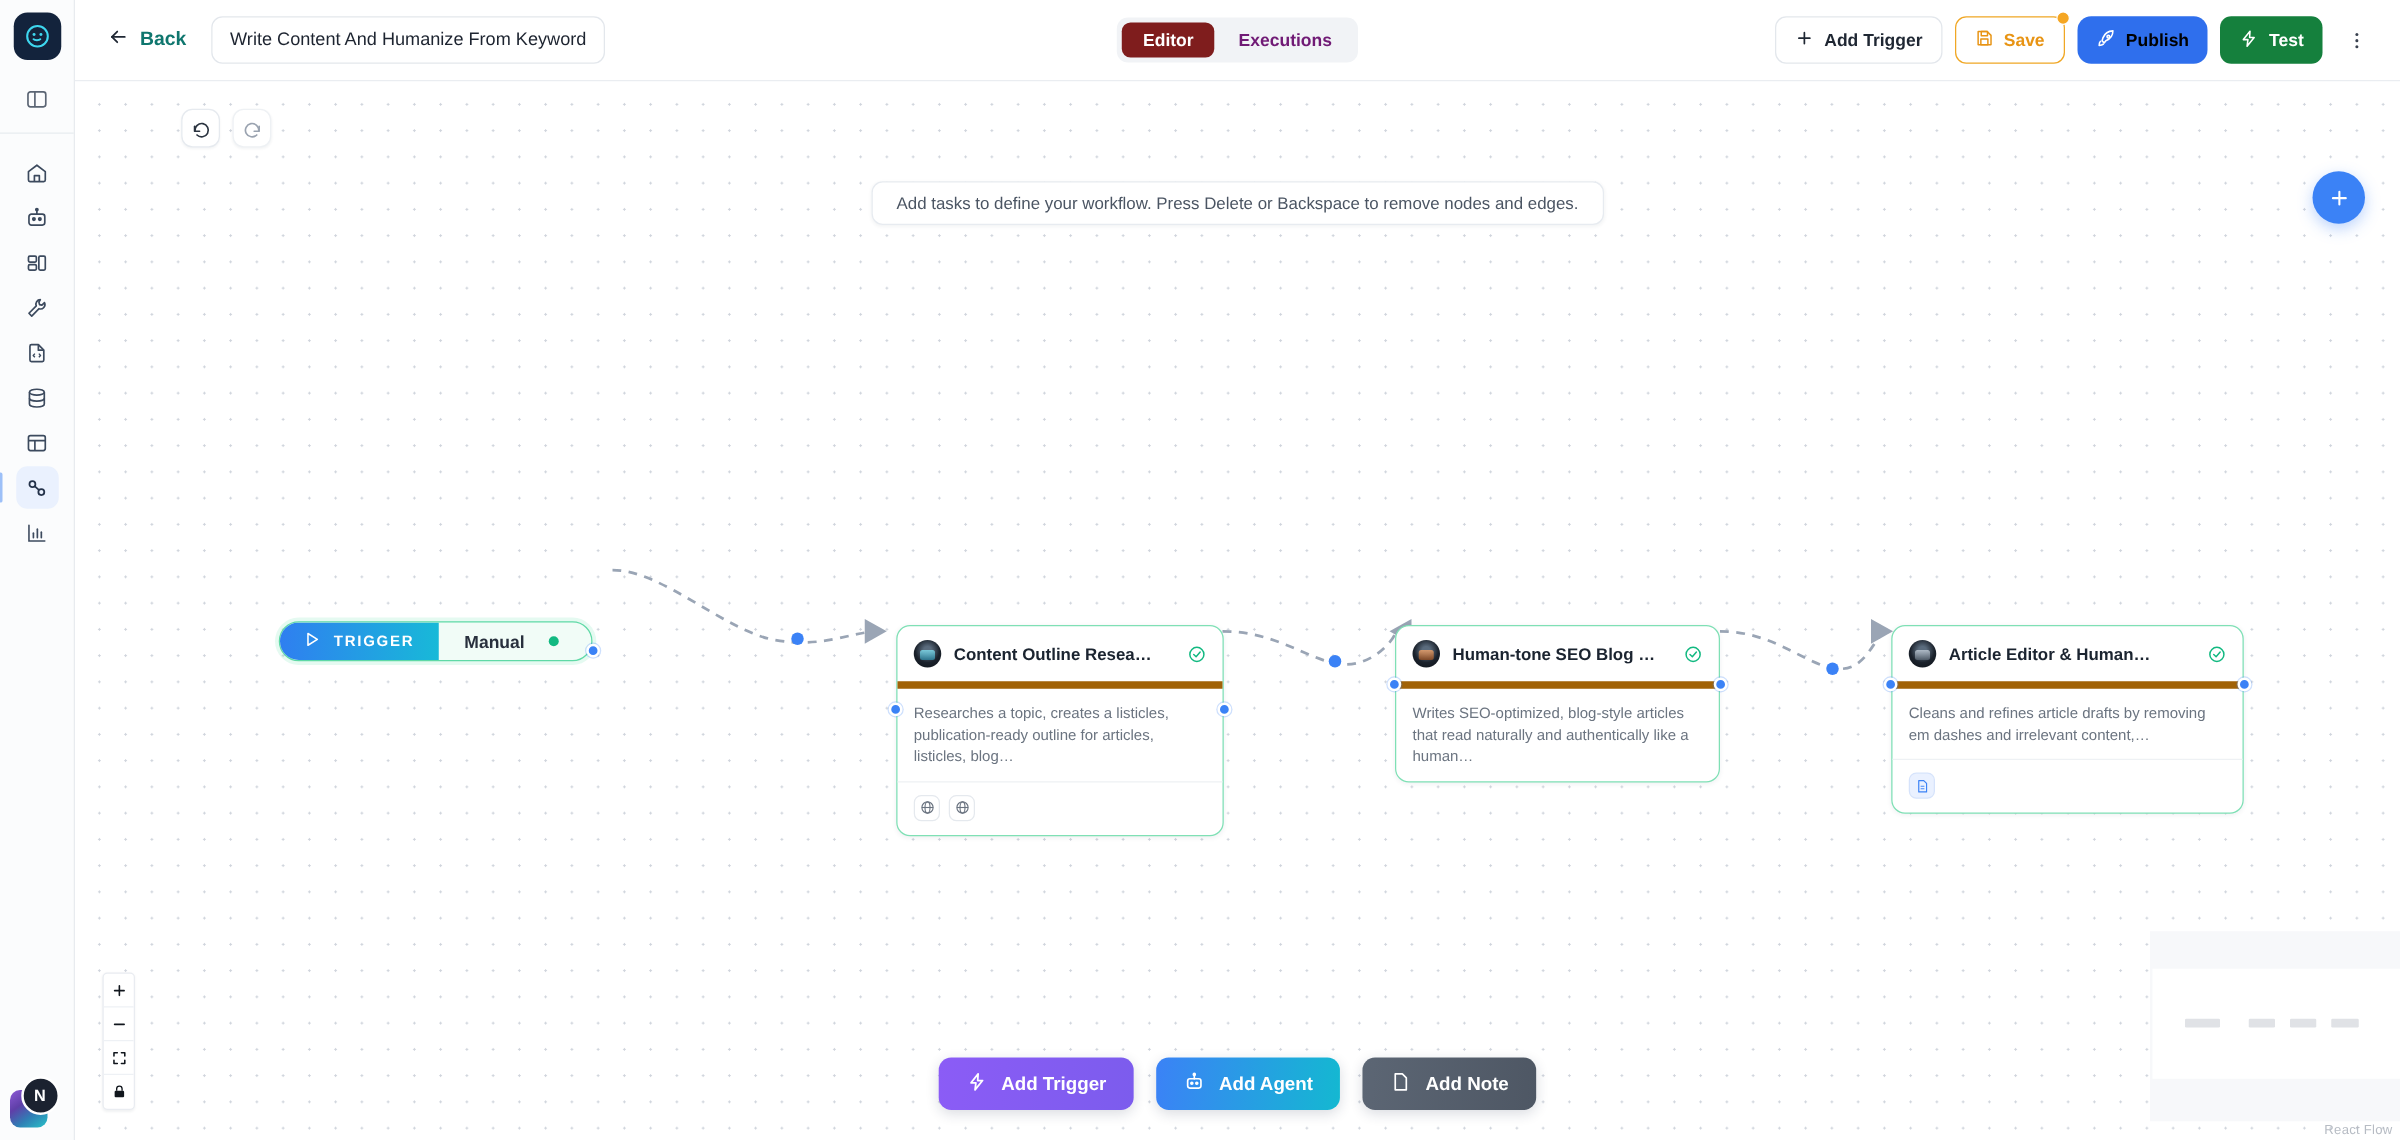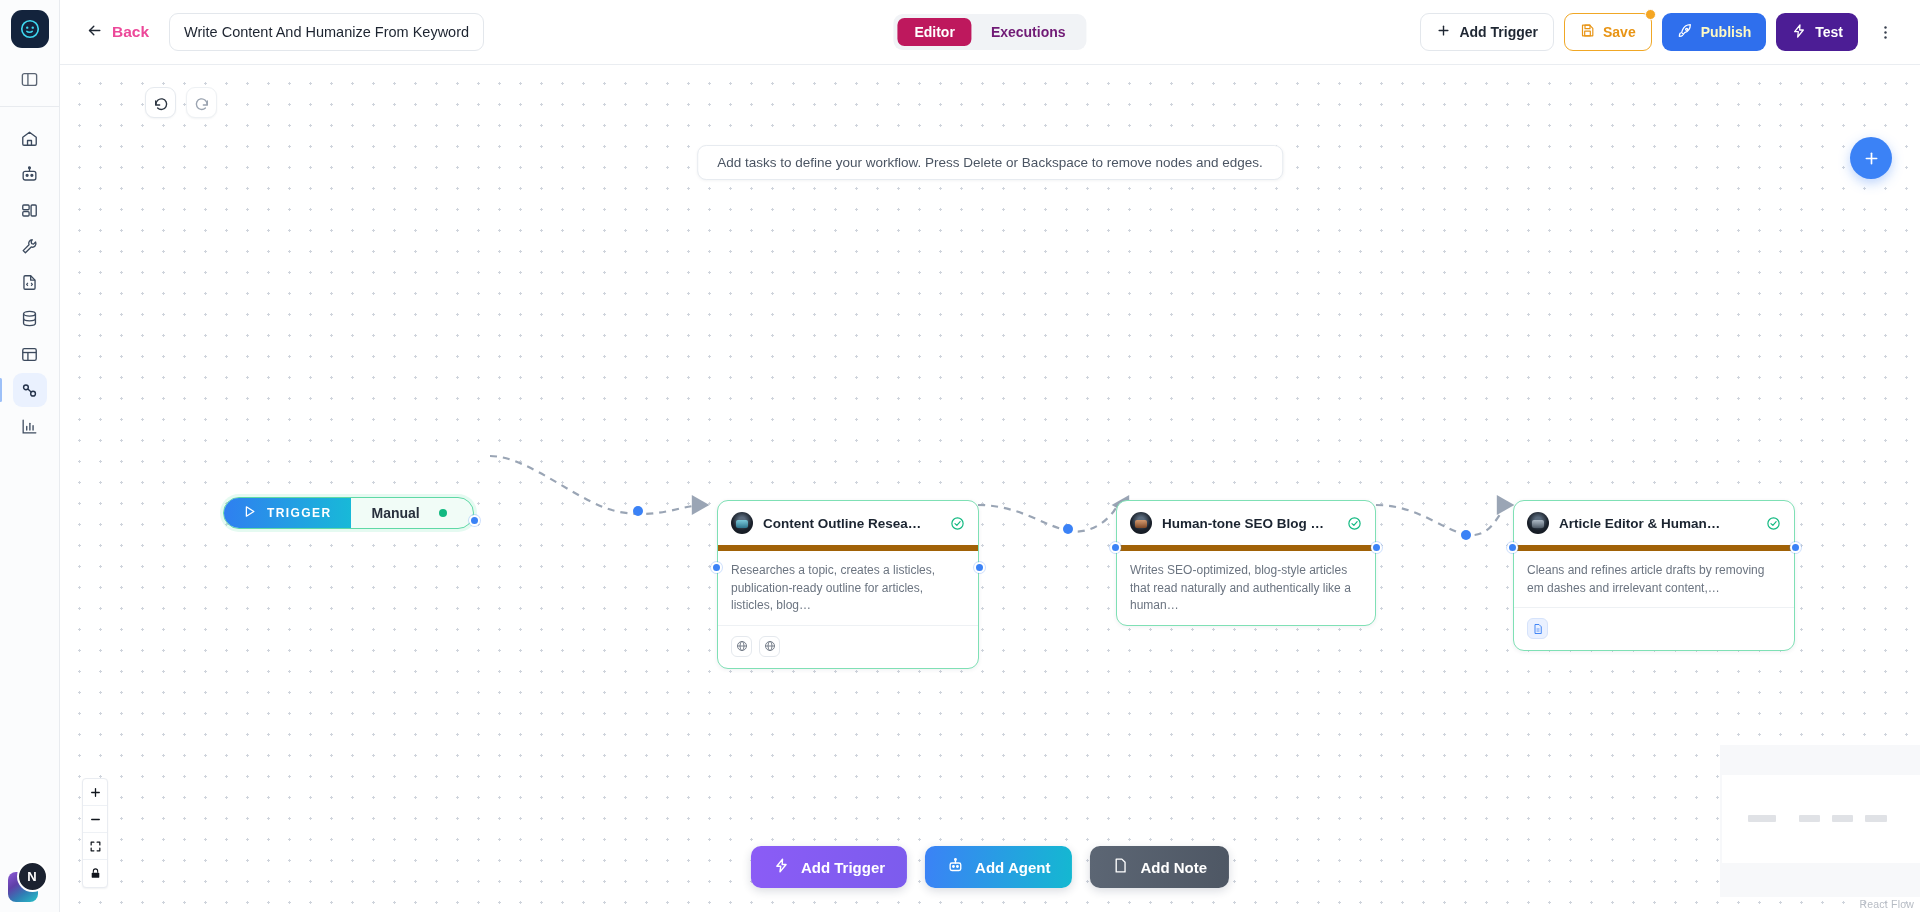--- a/index.html
+++ b/index.html
@@ -53,45 +53,45 @@
   
   .main { flex: 1; position: relative; height: 912px; display: flex; flex-direction: column; }
 
   
   .header {
     height: 65px; flex: 0 0 65px; background: #ffffff;
     border-bottom: 1px solid #eaedf1;
     display: flex; align-items: center; padding: 0 18px; position: relative; z-index: 30;
   }
   .back-btn { display: flex; align-items: center; gap: 9px; padding: 6px 8px; border-radius: 8px; color: #1f2733; }
-  .back-label { font-size: 15.5px; font-weight: 600; color: #ec4899; }
+  .back-label { font-size: 15.5px; font-weight: 600; color: #0f766e; }
   .title-field {
     margin-left: 12px; width: 315px; height: 38px;
     border: 1px solid #e3e7ec; border-radius: 9px; background: #fff;
     display: flex; align-items: center; padding: 0 14px;
     font-size: 14.5px; color: #1d2430; font-weight: 500;
     white-space: nowrap; overflow: hidden;
   }
   .tabs {
     position: absolute; left: 50%; transform: translateX(-50%);
     background: #f1f3f6; border-radius: 9px; padding: 4px; display: flex; gap: 2px;
   }
   .tab { padding: 6px 17px; font-size: 14px; font-weight: 600; color: #701a75; border-radius: 7px; }
-  .tab.active { background: #be185d; color: #fff; }
+  .tab.active { background: #7f1d1d; color: #fff; }
   .actions { margin-left: auto; display: flex; align-items: center; gap: 10px; }
   .btn { display: flex; align-items: center; gap: 8px; height: 38px; padding: 0 15px;
          border-radius: 9px; font-size: 14px; font-weight: 600; white-space: nowrap; }
   .btn-add-trigger { background: #fff; border: 1px solid #e3e7ec; color: #1f2733; }
   .btn-save { background: #fff; border: 1px solid #f0a725; color: #e89414; position: relative; }
   .btn-save .dot-badge {
     position: absolute; top: -5px; right: -5px; width: 11px; height: 11px;
     border-radius: 50%; background: #f5a623; border: 1.5px solid #fff;
   }
-  .btn-publish { background: #2f6fed; color: #fef9c3; }
-  .btn-test { background: #4c1d95; color: #fff; }
+  .btn-publish { background: #2f6fed; color: #000000; border-radius: 11px; }
+  .btn-test { background: #15803d; color: #fff; }
   .btn-kebab { width: 34px; height: 38px; display: flex; align-items: center; justify-content: center;
                border-radius: 8px; color: #39414f; }
 
   
   .canvas {
     position: relative; flex: 1; overflow: hidden; background: #ffffff;
     background-image: radial-gradient(#cfd4dc 1.05px, transparent 1.05px);
     background-size: 21px 21px; background-position: 9px 8px;
   }
 

